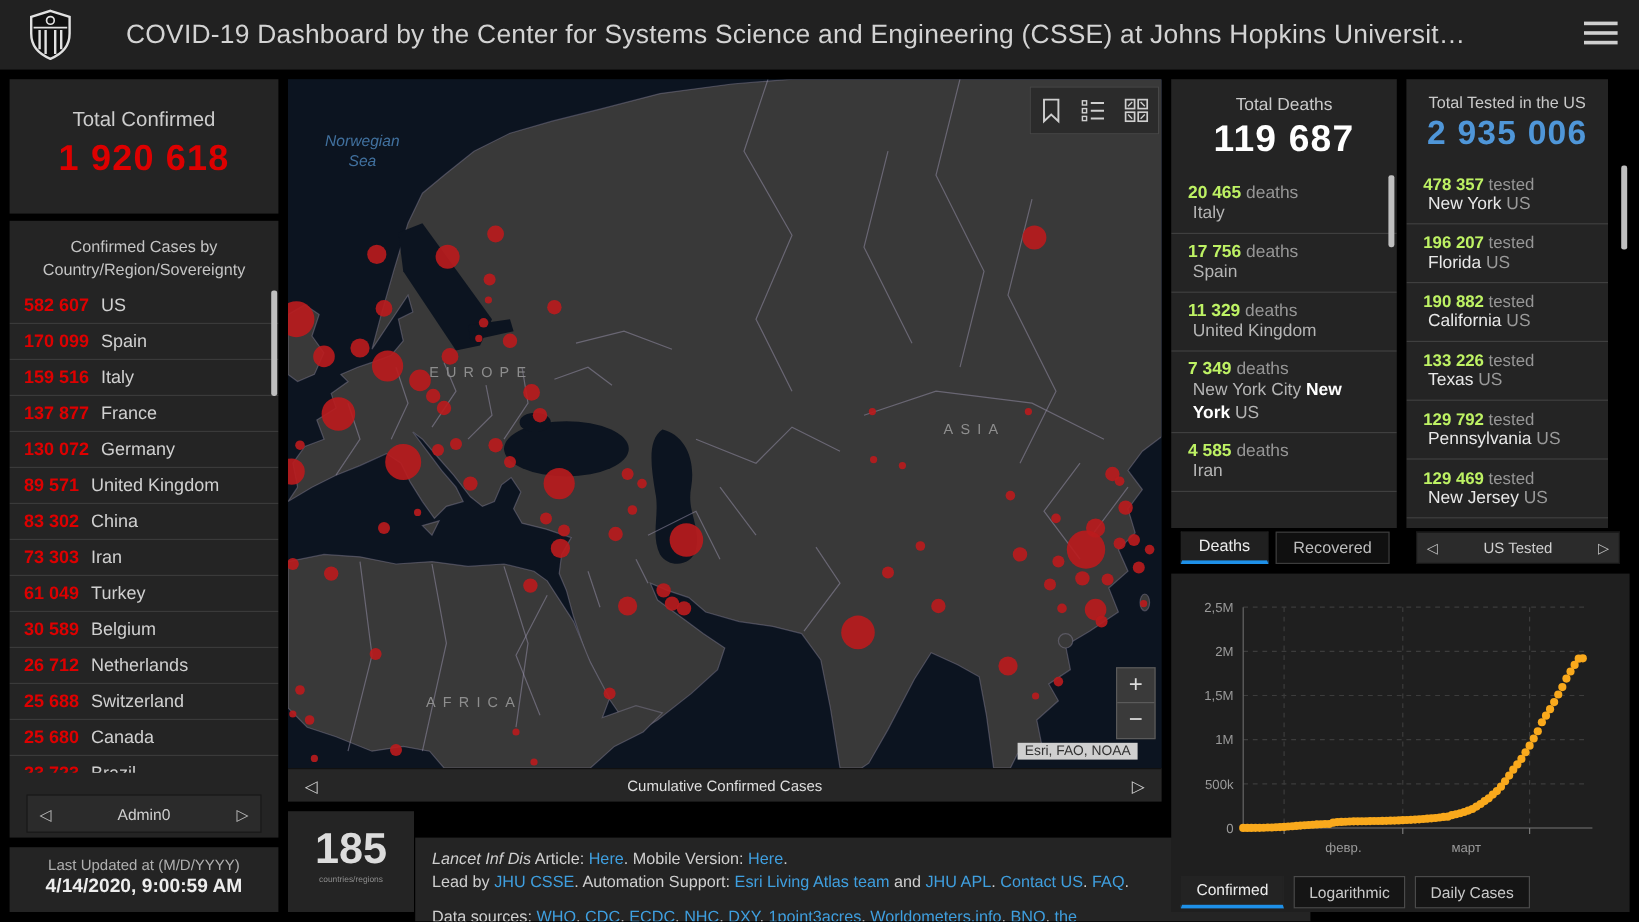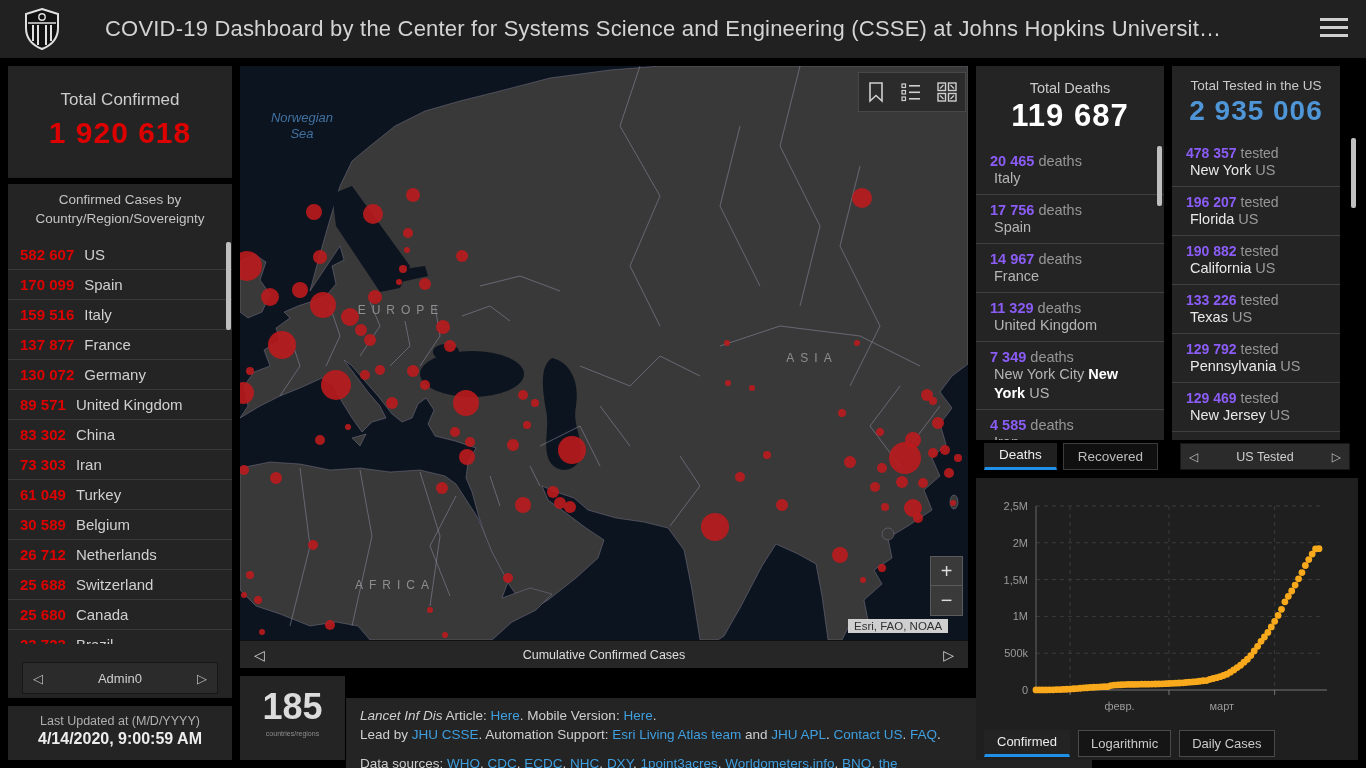--- a/index.html
+++ b/index.html
@@ -16,21 +16,21 @@
 
   
   .panel { position:absolute; background:#242424; }
 
   
   #total-confirmed { left:8px; top:66px; width:224px; height:112px; text-align:center; }
   #total-confirmed .t { margin-top:24px; color:#cccccc; font-size:17px; }
   #total-confirmed .v { margin-top:6px; color:#dd0000; font-size:30px; font-weight:bold; letter-spacing:1px; }
 
   #confirmed-panel { left:8px; top:184px; width:224px; height:514px; }
-  #confirmed-panel .hdr { padding-top:6px; text-align:center; color:#c4c4c4; font-size:13.5px; line-height:19px; height:56px; }
+  #confirmed-panel .hdr { padding-top:12px; text-align:center; color:#c4c4c4; font-size:13.5px; line-height:19px; height:56px; }
   #confirmed-rows { position:absolute; left:0; top:56px; width:224px; height:404px; overflow:hidden; }
   .c-row { height:30px; line-height:30px; padding-left:12px; border-bottom:1px solid #3a3a3a; white-space:nowrap; overflow:hidden; }
   .c-row .num { color:#dd0000; font-weight:bold; font-size:15px; margin-right:10px; }
   .c-row .name { color:#d0d0d0; font-size:15px; }
   .vscroll { position:absolute; width:5px; background:#bfbfbf; border-radius:2px; }
   #confirmed-scroll { right:1px; top:58px; height:88px; }
   .pager { position:absolute; left:14px; right:14px; bottom:4px; height:32px; background:#2b2b2b; border:1px solid #171717; display:flex; align-items:center; justify-content:space-between; padding:0 10px; }
   .pager .lbl { color:#cfcfcf; font-size:13px; }
   .pager .arr { color:#bdbdbd; font-size:13px; cursor:pointer; }
 
@@ -61,21 +61,21 @@
   .seg-b { font-weight:bold; color:#fff; }
   #info-scroll { right:348px; top:680px; height:26px; }
 
   
   #deaths-panel { left:976px; top:66px; width:188px; height:374px; overflow:hidden; }
   #deaths-panel .t { margin-top:14px; text-align:center; color:#c9c9c9; font-size:14.5px; }
   #deaths-panel .v { text-align:center; color:#ffffff; font-size:31px; font-weight:bold; margin-top:2px; letter-spacing:1px; }
   .d-list { position:absolute; left:0; top:80px; width:188px; bottom:0; overflow:hidden; }
   .d-item { padding:7px 0 6px 14px; border-bottom:1px solid #3f3f3f; }
   .d-item .l1 { font-size:14.5px; }
-  .d-item .l1 .num { color:#8b5cf6; font-weight:bold; }
+  .d-item .l1 .num { color:#bef264; font-weight:bold; }
   .d-item .l1 .unit { color:#969696; }
   .d-item .l2 { font-size:14.5px; color:#b5b5b5; padding-left:4px; line-height:19px; width:160px; }
   #deaths-scroll { right:977px; top:146px; height:60px; }
 
   #deaths-tabs { position:absolute; left:984px; top:443px; height:27px; display:flex; gap:6px; }
   .tab { height:27px; line-height:25px; padding:0 14px; font-size:13.5px; color:#bdbdbd; background:#101010; border:1px solid #3c3c3c; cursor:pointer; }
   .tab.active { background:#202020; color:#ececec; border-color:#202020; border-bottom:3px solid #1e90e8; line-height:22px; }
 
   #tested-panel { left:1172px; top:66px; width:168px; height:374px; overflow:hidden; }
   #tested-panel .t { margin-top:12px; text-align:center; color:#c9c9c9; font-size:13.5px; }
@@ -370,24 +370,20 @@
     <div class="t">Total Deaths</div>
     <div class="v">119 687</div>
     <div class="d-list" id="deaths-rows">
         <div class="d-item ">
           <div class="l1"><span class="num">20 465</span><span class="unit"> deaths</span></div>
           <div class="l2"><span>Italy</span></div>
         </div>
         <div class="d-item ">
           <div class="l1"><span class="num">17 756</span><span class="unit"> deaths</span></div>
           <div class="l2"><span>Spain</span></div>
-        </div>
-        <div class="d-item ">
-          <div class="l1"><span class="num">14 967</span><span class="unit"> deaths</span></div>
-          <div class="l2"><span>France</span></div>
         </div>
         <div class="d-item ">
           <div class="l1"><span class="num">11 329</span><span class="unit"> deaths</span></div>
           <div class="l2"><span>United Kingdom</span></div>
         </div>
         <div class="d-item ">
           <div class="l1"><span class="num">7 349</span><span class="unit"> deaths</span></div>
           <div class="l2"><span>New York City </span><span class="seg-b">New York</span><span> US</span></div>
         </div>
         <div class="d-item ">

